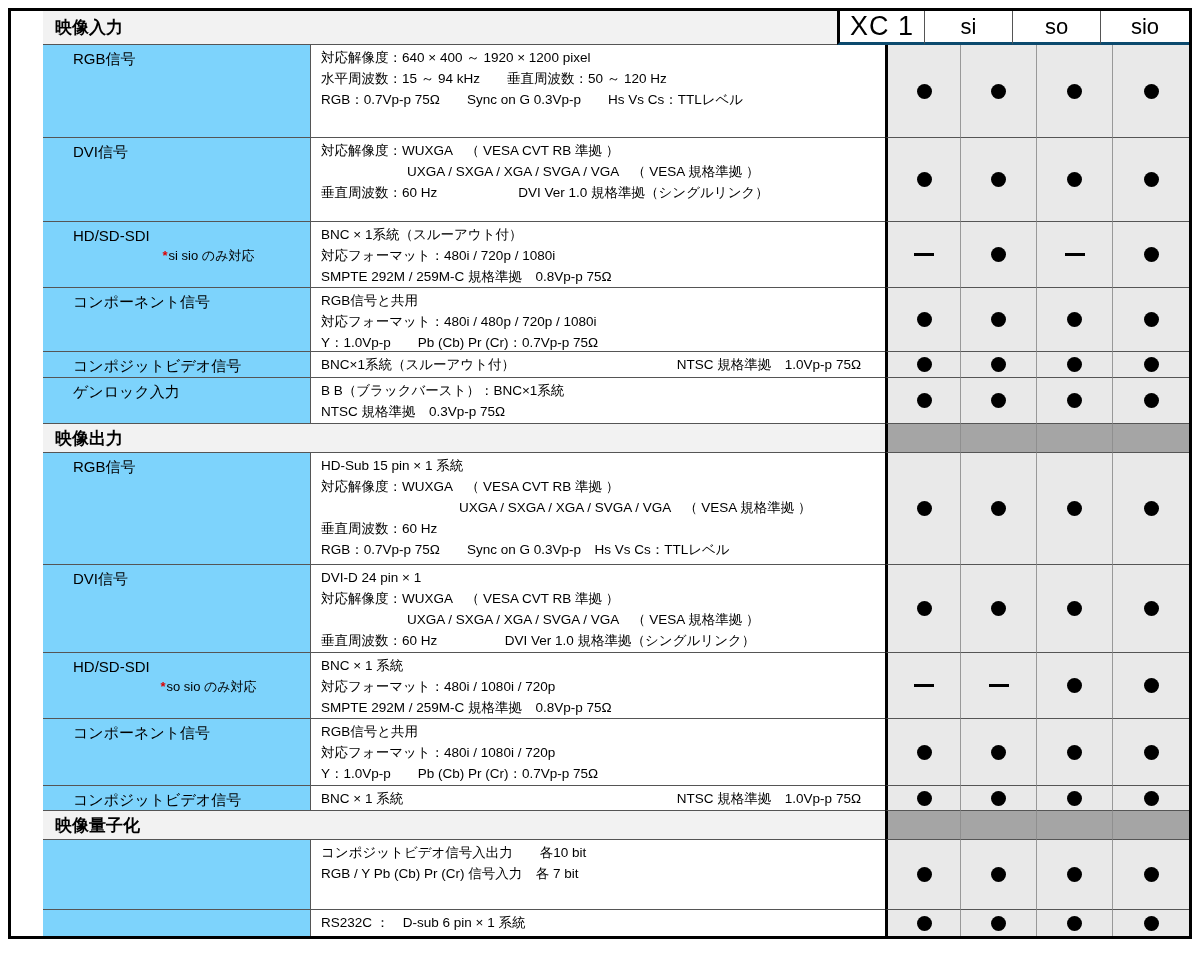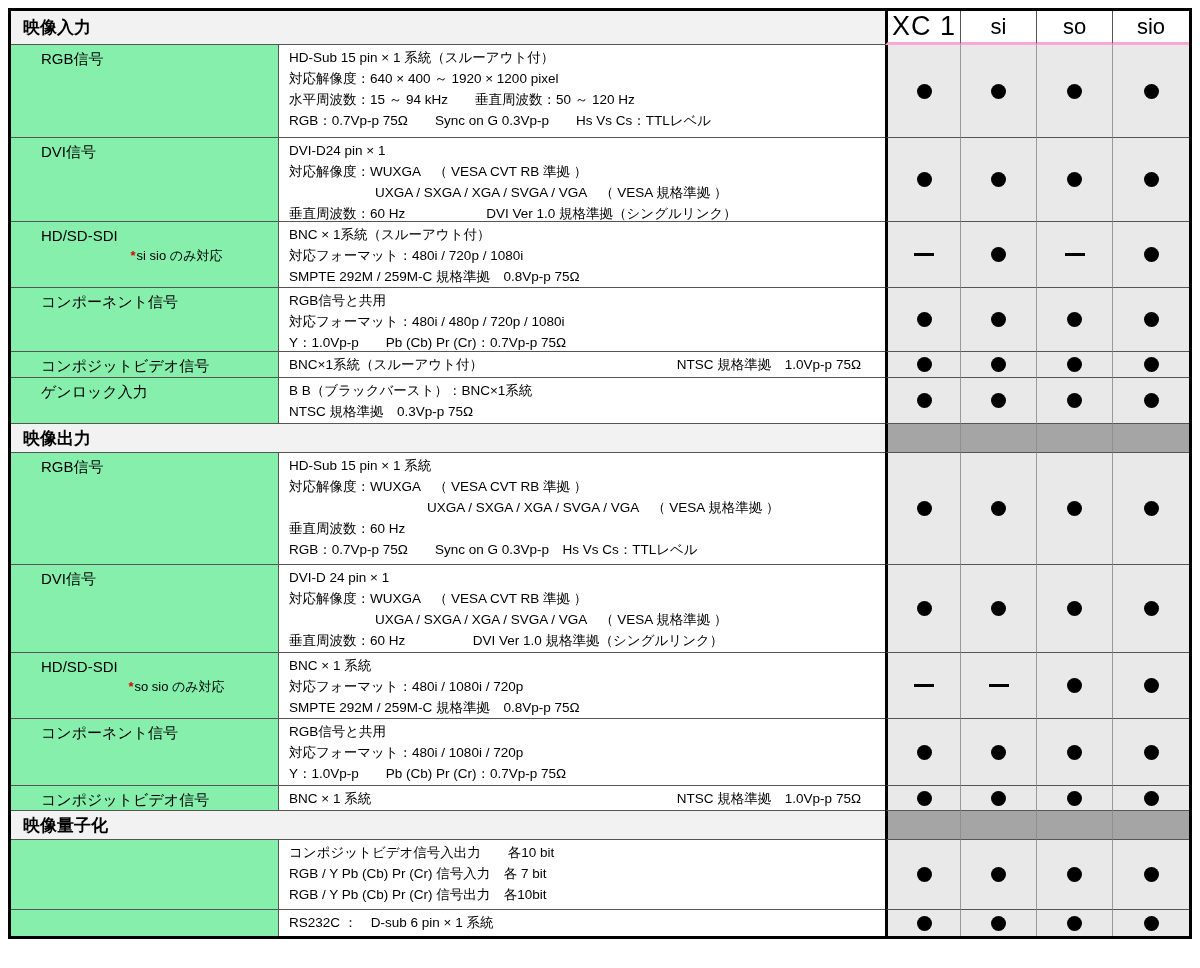--- a/index.html
+++ b/index.html
@@ -1,39 +1,39 @@
 <!DOCTYPE html>
 <html><head>
 <meta charset="utf-8">
 <style>
   * { margin:0; padding:0; box-sizing:border-box; }
   html,body { width:1200px; height:968px; background:#fff;
               font-family:"Liberation Sans","DejaVu Sans",sans-serif; color:#000; }
   .spec-table { position:absolute; left:8px; top:8px; width:1184px;
-                border:3px solid #000; background:#fff; }
+                border:3px solid #000; background:#fff;padding-left:32px; }
   .row { display:flex; width:100%; }
   .cell { border-bottom:1px solid #555; }
   
-  .lblcell  { width:268px; border-right:1px solid #555; background:#86efac; padding-top:3px; }
+  .lblcell  { width:268px; border-right:1px solid #555; background:#7dd3fc; padding-top:3px; }
   .speccell { flex:1; background:#fff; padding:2px 0; }
   .markcell { width:76px; background:#e9e9e9; display:flex; align-items:center;
               justify-content:center; border-right:1px solid #999; }
   .markcell.first { border-left:3px solid #000; }
   .markcell.last  { border-right:none; }
   
   .titlecell { flex:1; background:#f2f2f2; font-weight:bold; font-size:17px;
                display:flex; align-items:center; padding-left:12px; }
   .titlecell.indent-more { padding-left:28px; }
   .darkcell { width:76px; background:#a5a5a5; border-right:1px solid #8f8f8f; }
   .darkcell.first { border-left:3px solid #000; }
   .darkcell.last  { border-right:none; }
   
-  .modelcell { width:76px; background:#fff; display:flex; align-items:center;
+  .modelcell { width:88px; background:#fff; display:flex; align-items:center;
                justify-content:center; border-right:1px solid #555;
-               border-bottom:3px solid #f9a8d4; }
+               border-bottom:3px solid #0c4a6e; }
   .modelcell.first { border-left:3px solid #000; }
   .modelcell.last  { border-right:none; }
   .m-xc1 { font-size:27px; font-weight:300; letter-spacing:1px; }
   .m-sub { font-size:22px; font-weight:300; }
   
   .lbl  { font-size:15px; padding-left:30px; line-height:21px; white-space:pre-wrap; }
   .note { font-size:13px; padding-left:64px; line-height:19px;text-align:center; }
   .star { color:#d00; font-weight:bold; margin-right:1px; }
   .sline { font-size:13.5px; line-height:21px; padding:0 10px; white-space:pre-wrap; }
   .sline.ind1 { padding-left:96px; }
@@ -56,37 +56,35 @@
     <div class="modelcell m-sub">si</div>
     <div class="modelcell m-sub">so</div>
     <div class="modelcell last m-sub">sio</div>
   </div>
 
   <div class="row" style="height:93px">
     <div class="cell lblcell">
         <div class="lbl">RGB信号</div>
       </div>
     <div class="cell speccell">
-      <div class="sline">HD-Sub 15 pin × 1 系統（スルーアウト付）</div>
       <div class="sline">対応解像度：640 × 400 ～ 1920 × 1200 pixel</div>
       <div class="sline">水平周波数：15 ～ 94 kHz　　垂直周波数：50 ～ 120 Hz</div>
       <div class="sline">RGB：0.7Vp-p 75Ω　　Sync on G 0.3Vp-p　　Hs Vs Cs：TTLレベル</div>
     </div>
     <div class="cell markcell first dot"></div>
     <div class="cell markcell dot"></div>
     <div class="cell markcell dot"></div>
     <div class="cell markcell last dot"></div>
   </div>
 
   <div class="row" style="height:84px">
     <div class="cell lblcell">
         <div class="lbl">DVI信号</div>
       </div>
     <div class="cell speccell">
-      <div class="sline">DVI-D24 pin × 1</div>
       <div class="sline">対応解像度：WUXGA　（ VESA CVT RB 準拠 ）</div>
       <div class="sline ind1">UXGA / SXGA / XGA / SVGA / VGA　（ VESA 規格準拠 ）</div>
       <div class="sline">垂直周波数：60 Hz　　　　　　DVI Ver 1.0 規格準拠（シングルリンク）</div>
     </div>
     <div class="cell markcell first dot"></div>
     <div class="cell markcell dot"></div>
     <div class="cell markcell dot"></div>
     <div class="cell markcell last dot"></div>
   </div>
 
@@ -241,21 +239,20 @@
     <div class="cell darkcell last"></div>
   </div>
 
   <div class="row" style="height:70px">
     <div class="cell lblcell">
         <div class="lbl"></div>
       </div>
     <div class="cell speccell">
       <div class="sline">コンポジットビデオ信号入出力　　各10 bit</div>
       <div class="sline">RGB / Y Pb (Cb) Pr (Cr) 信号入力　各 7 bit</div>
-      <div class="sline">RGB / Y Pb (Cb) Pr (Cr) 信号出力　各10bit</div>
     </div>
     <div class="cell markcell first dot"></div>
     <div class="cell markcell dot"></div>
     <div class="cell markcell dot"></div>
     <div class="cell markcell last dot"></div>
   </div>
 
 
   <div class="row" style="height:26px">
     <div class="cell lblcell" style="border-bottom:none">

